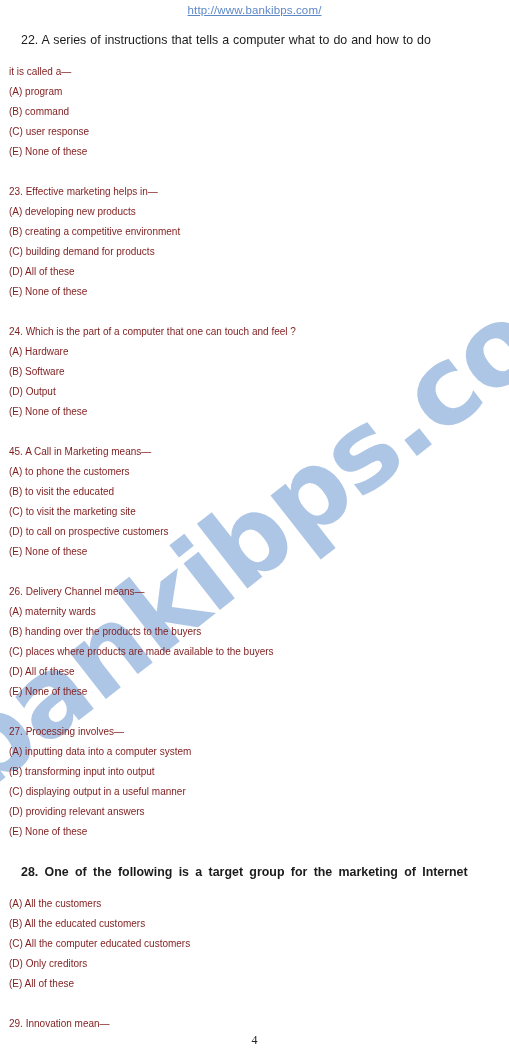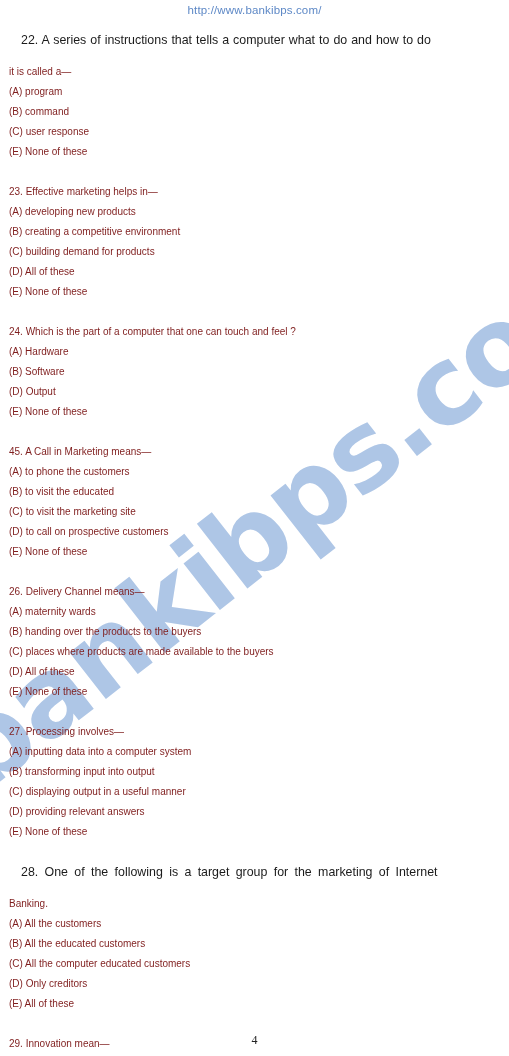--- a/index.html
+++ b/index.html
@@ -64,20 +64,21 @@
     z-index: 2;
     text-align: center;
   }
   .header-url {
     display: inline-block;
     font-family: "Liberation Sans", "DejaVu Sans", sans-serif;
     font-size: 11.5px;
     line-height: 16px;
     color: #5d88c6;
     letter-spacing: 0.15px;
+    text-decoration: underline;
   }
 
   
   .content {
     position: absolute;
     left: 9px;
     top: 18px;
     width: 491px;
     z-index: 1;
   }
@@ -111,20 +112,21 @@
     text-align: justify;
     text-align-last: left;
   }
   .qstem.justify.tight {
     word-spacing: 0.6px;
   }
   .qstem.wide {
     text-align: justify;
     text-align-last: left;
     word-spacing: 2.9px;
+    font-weight: bold;
   }
 
   
   .footer {
     position: absolute;
     left: 0;
     top: 1030px;
     width: 509px;
     text-align: center;
     z-index: 2;
@@ -205,21 +207,20 @@
       <div class="opt">(B) transforming input into output</div>
       <div class="opt">(C) displaying output in a useful manner</div>
       <div class="opt">(D) providing relevant answers</div>
       <div class="opt">(E) None of these</div>
     </div>
 
     <div class="qblock">
       <div class="qstem wide">
         <span>28. One of the following is a target group for the marketing of Internet</span>
       </div>
-      <div class="qline">Banking.</div>
       <div class="opt">(A) All the customers</div>
       <div class="opt">(B) All the educated customers</div>
       <div class="opt">(C) All the computer educated customers</div>
       <div class="opt">(D) Only creditors</div>
       <div class="opt">(E) All of these</div>
     </div>
 
     <div class="qblock">
       <div class="qline">29. Innovation mean—</div>
     </div>

